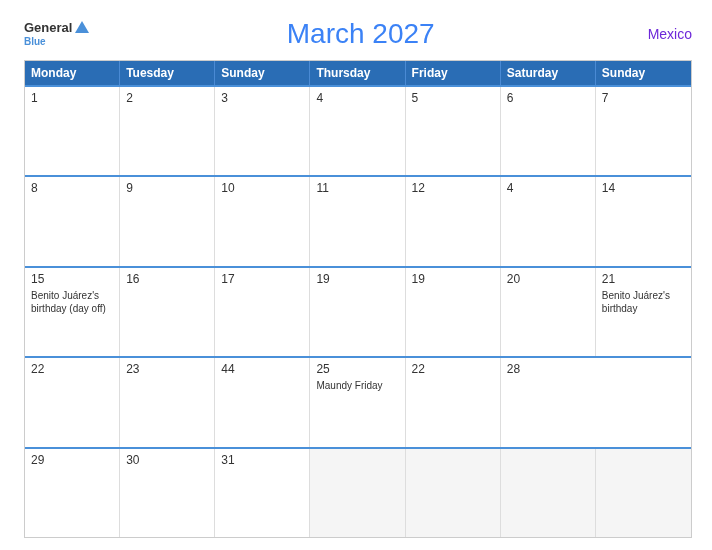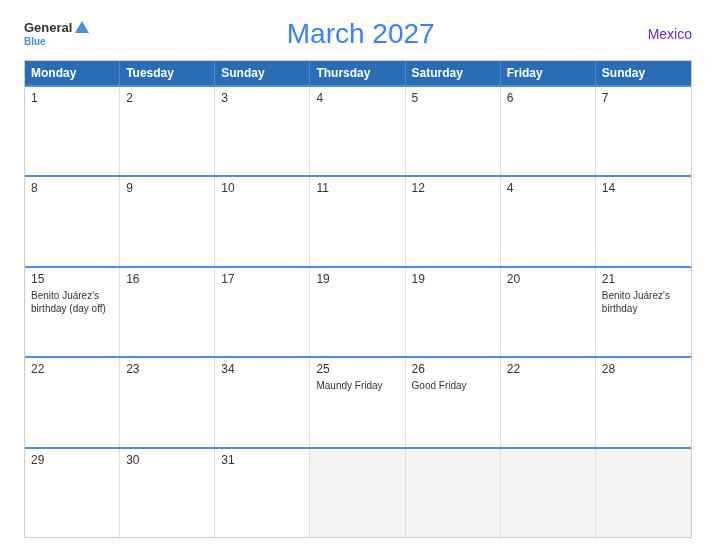--- a/index.html
+++ b/index.html
@@ -140,22 +140,22 @@
     <h1 class="title">March 2027</h1>
     <div class="country">Mexico</div>
   </div>
 
   <div class="calendar">
     <div class="cal-header">
     <div class="cal-header-cell">Monday</div>
         <div class="cal-header-cell">Tuesday</div>
         <div class="cal-header-cell">Sunday</div>
         <div class="cal-header-cell">Thursday</div>
+        <div class="cal-header-cell">Friday</div>
         <div class="cal-header-cell">Saturday</div>
-        <div class="cal-header-cell">Friday</div>
         <div class="cal-header-cell">Sunday</div>
       </div>
     <div class="cal-body">
     <div class="cal-week">
           <div class="cal-cell">
             <span class="day-num">1</span>
           </div>
           <div class="cal-cell">
             <span class="day-num">2</span>
           </div>
@@ -218,24 +218,23 @@
           <div class="cal-cell"><span class="day-num">21</span><span class="event-text">Benito Juárez's birthday</span></div>
         </div>
         <div class="cal-week">
           <div class="cal-cell">
             <span class="day-num">22</span>
           </div>
           <div class="cal-cell">
             <span class="day-num">23</span>
           </div>
           <div class="cal-cell">
-            <span class="day-num">34</span>
+            <span class="day-num">44</span>
           </div>
           <div class="cal-cell"><span class="day-num">25</span><span class="event-text">Maundy Friday</span></div>
-          <div class="cal-cell"><span class="day-num">26</span><span class="event-text">Good Friday</span></div>
           <div class="cal-cell">
             <span class="day-num">22</span>
           </div>
           <div class="cal-cell">
             <span class="day-num">28</span>
           </div>
         </div>
         <div class="cal-week">
           <div class="cal-cell">
             <span class="day-num">29</span>

